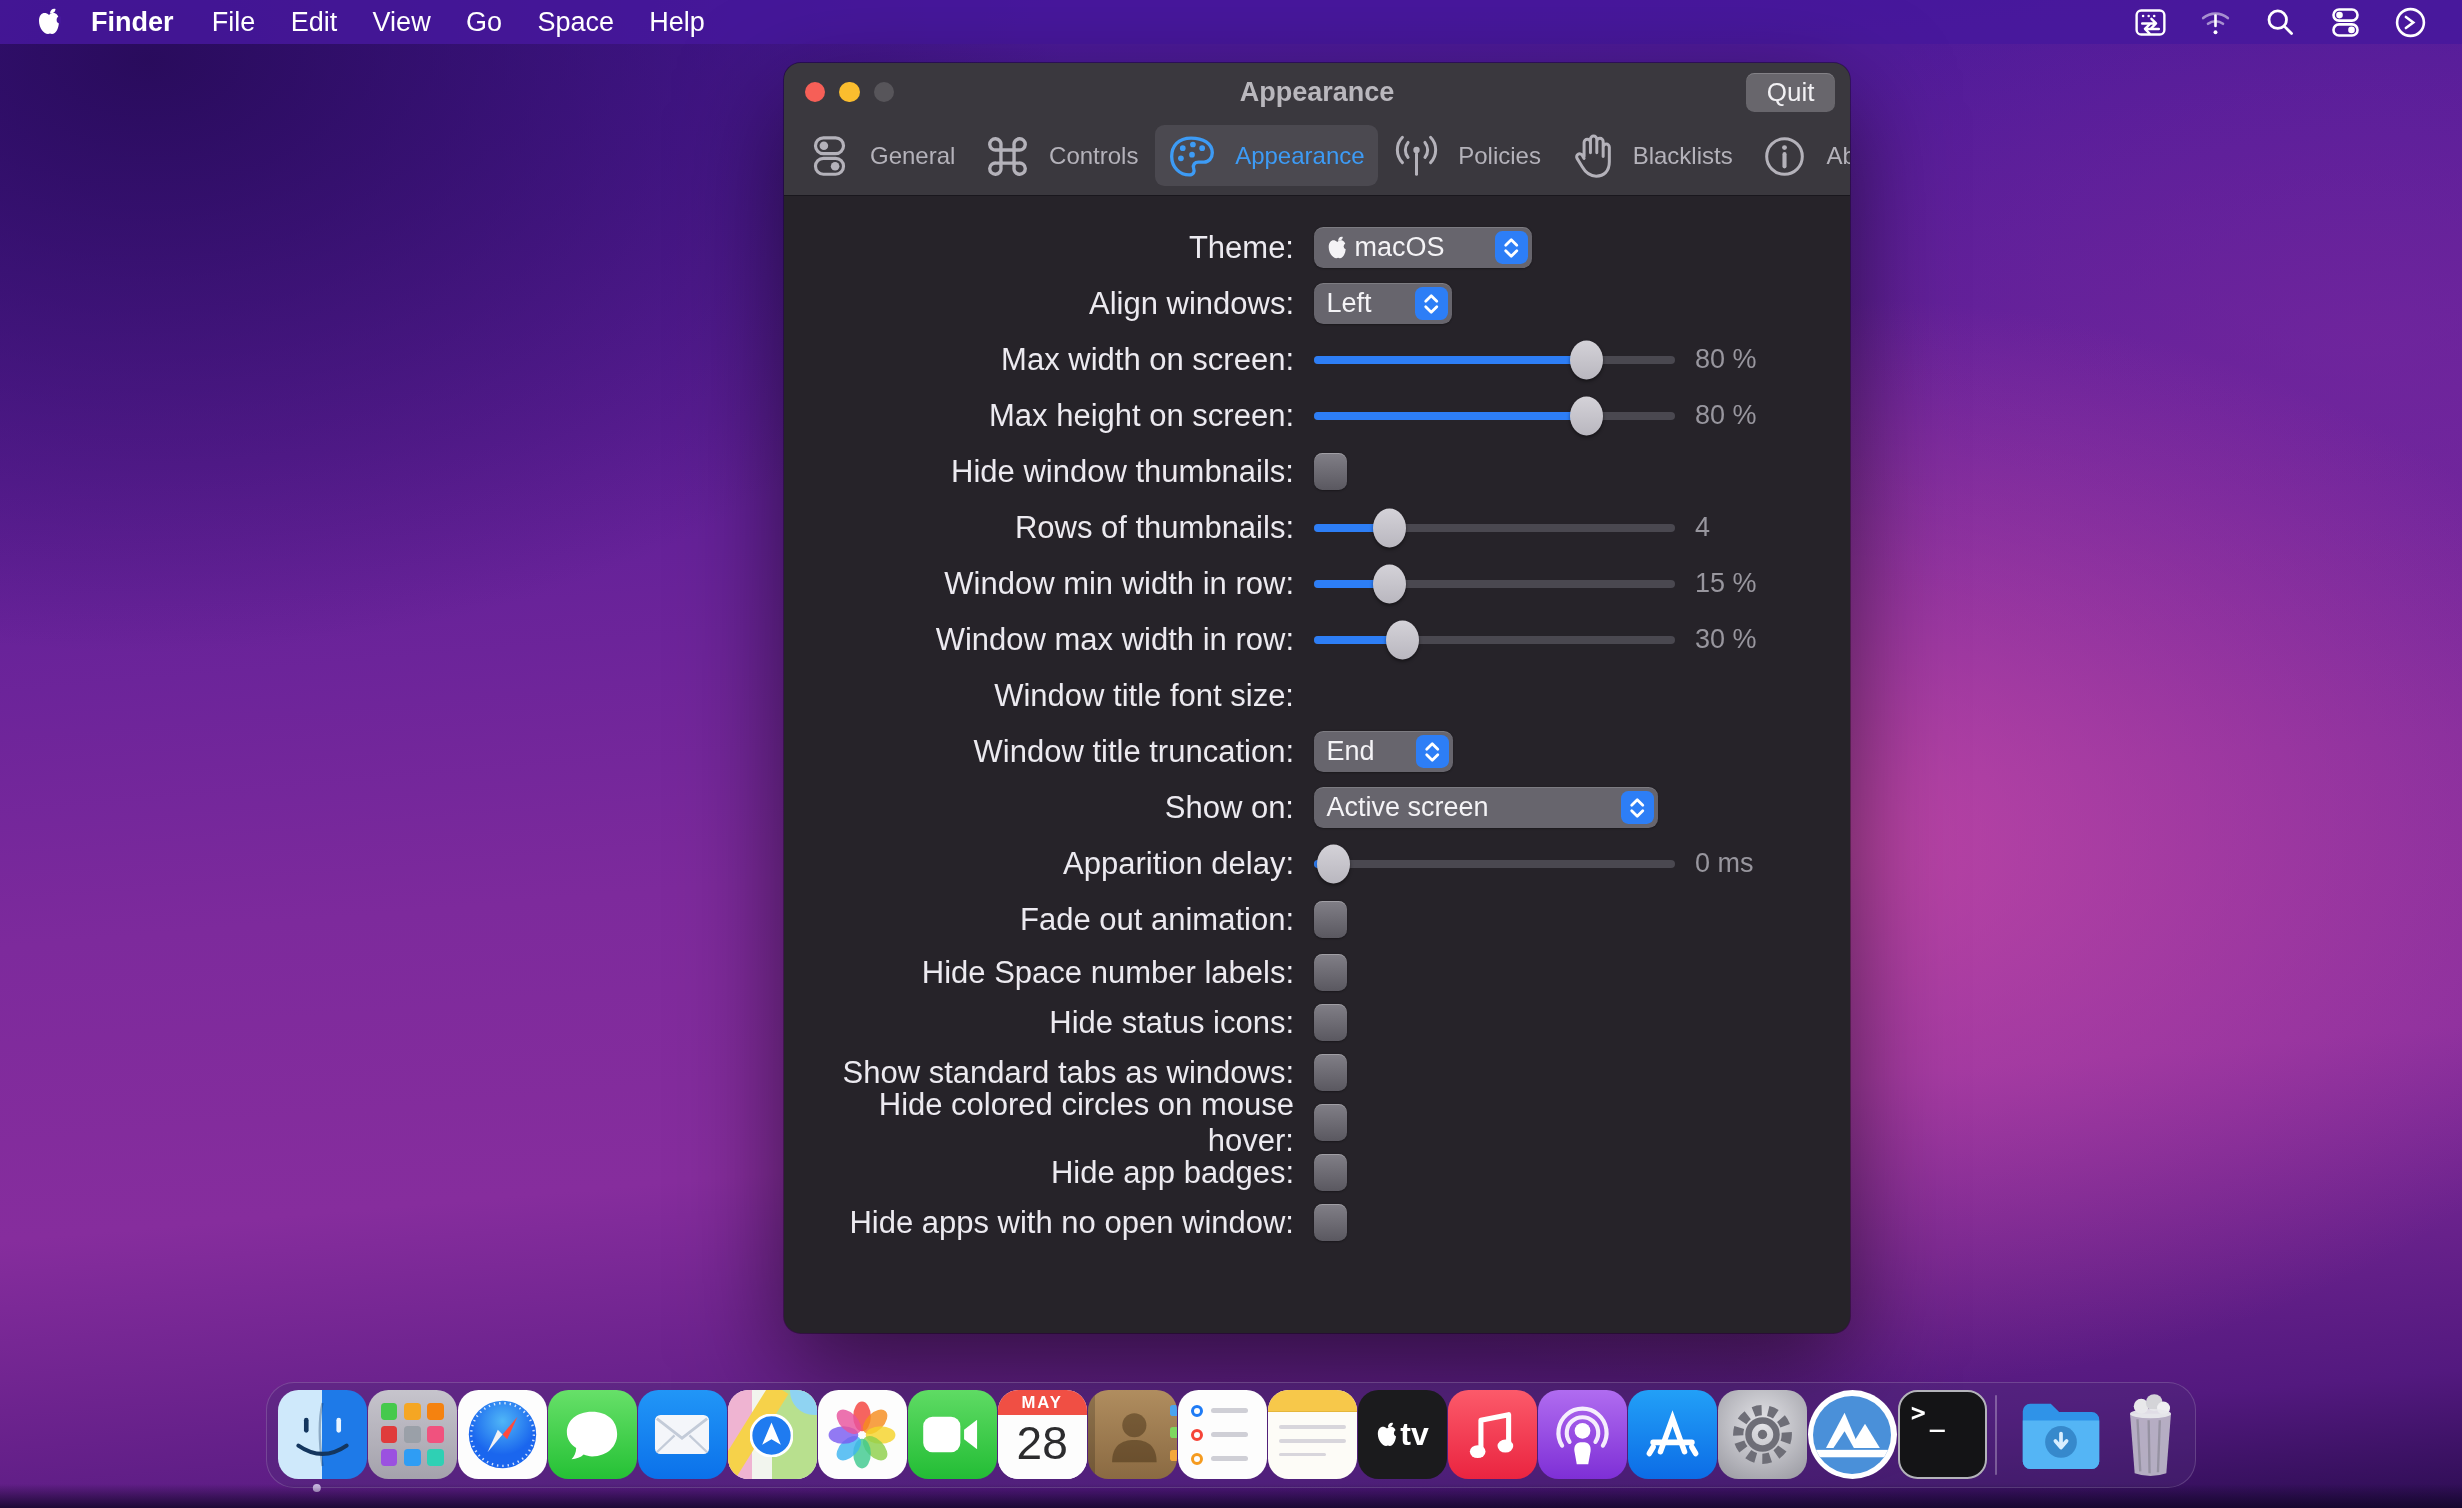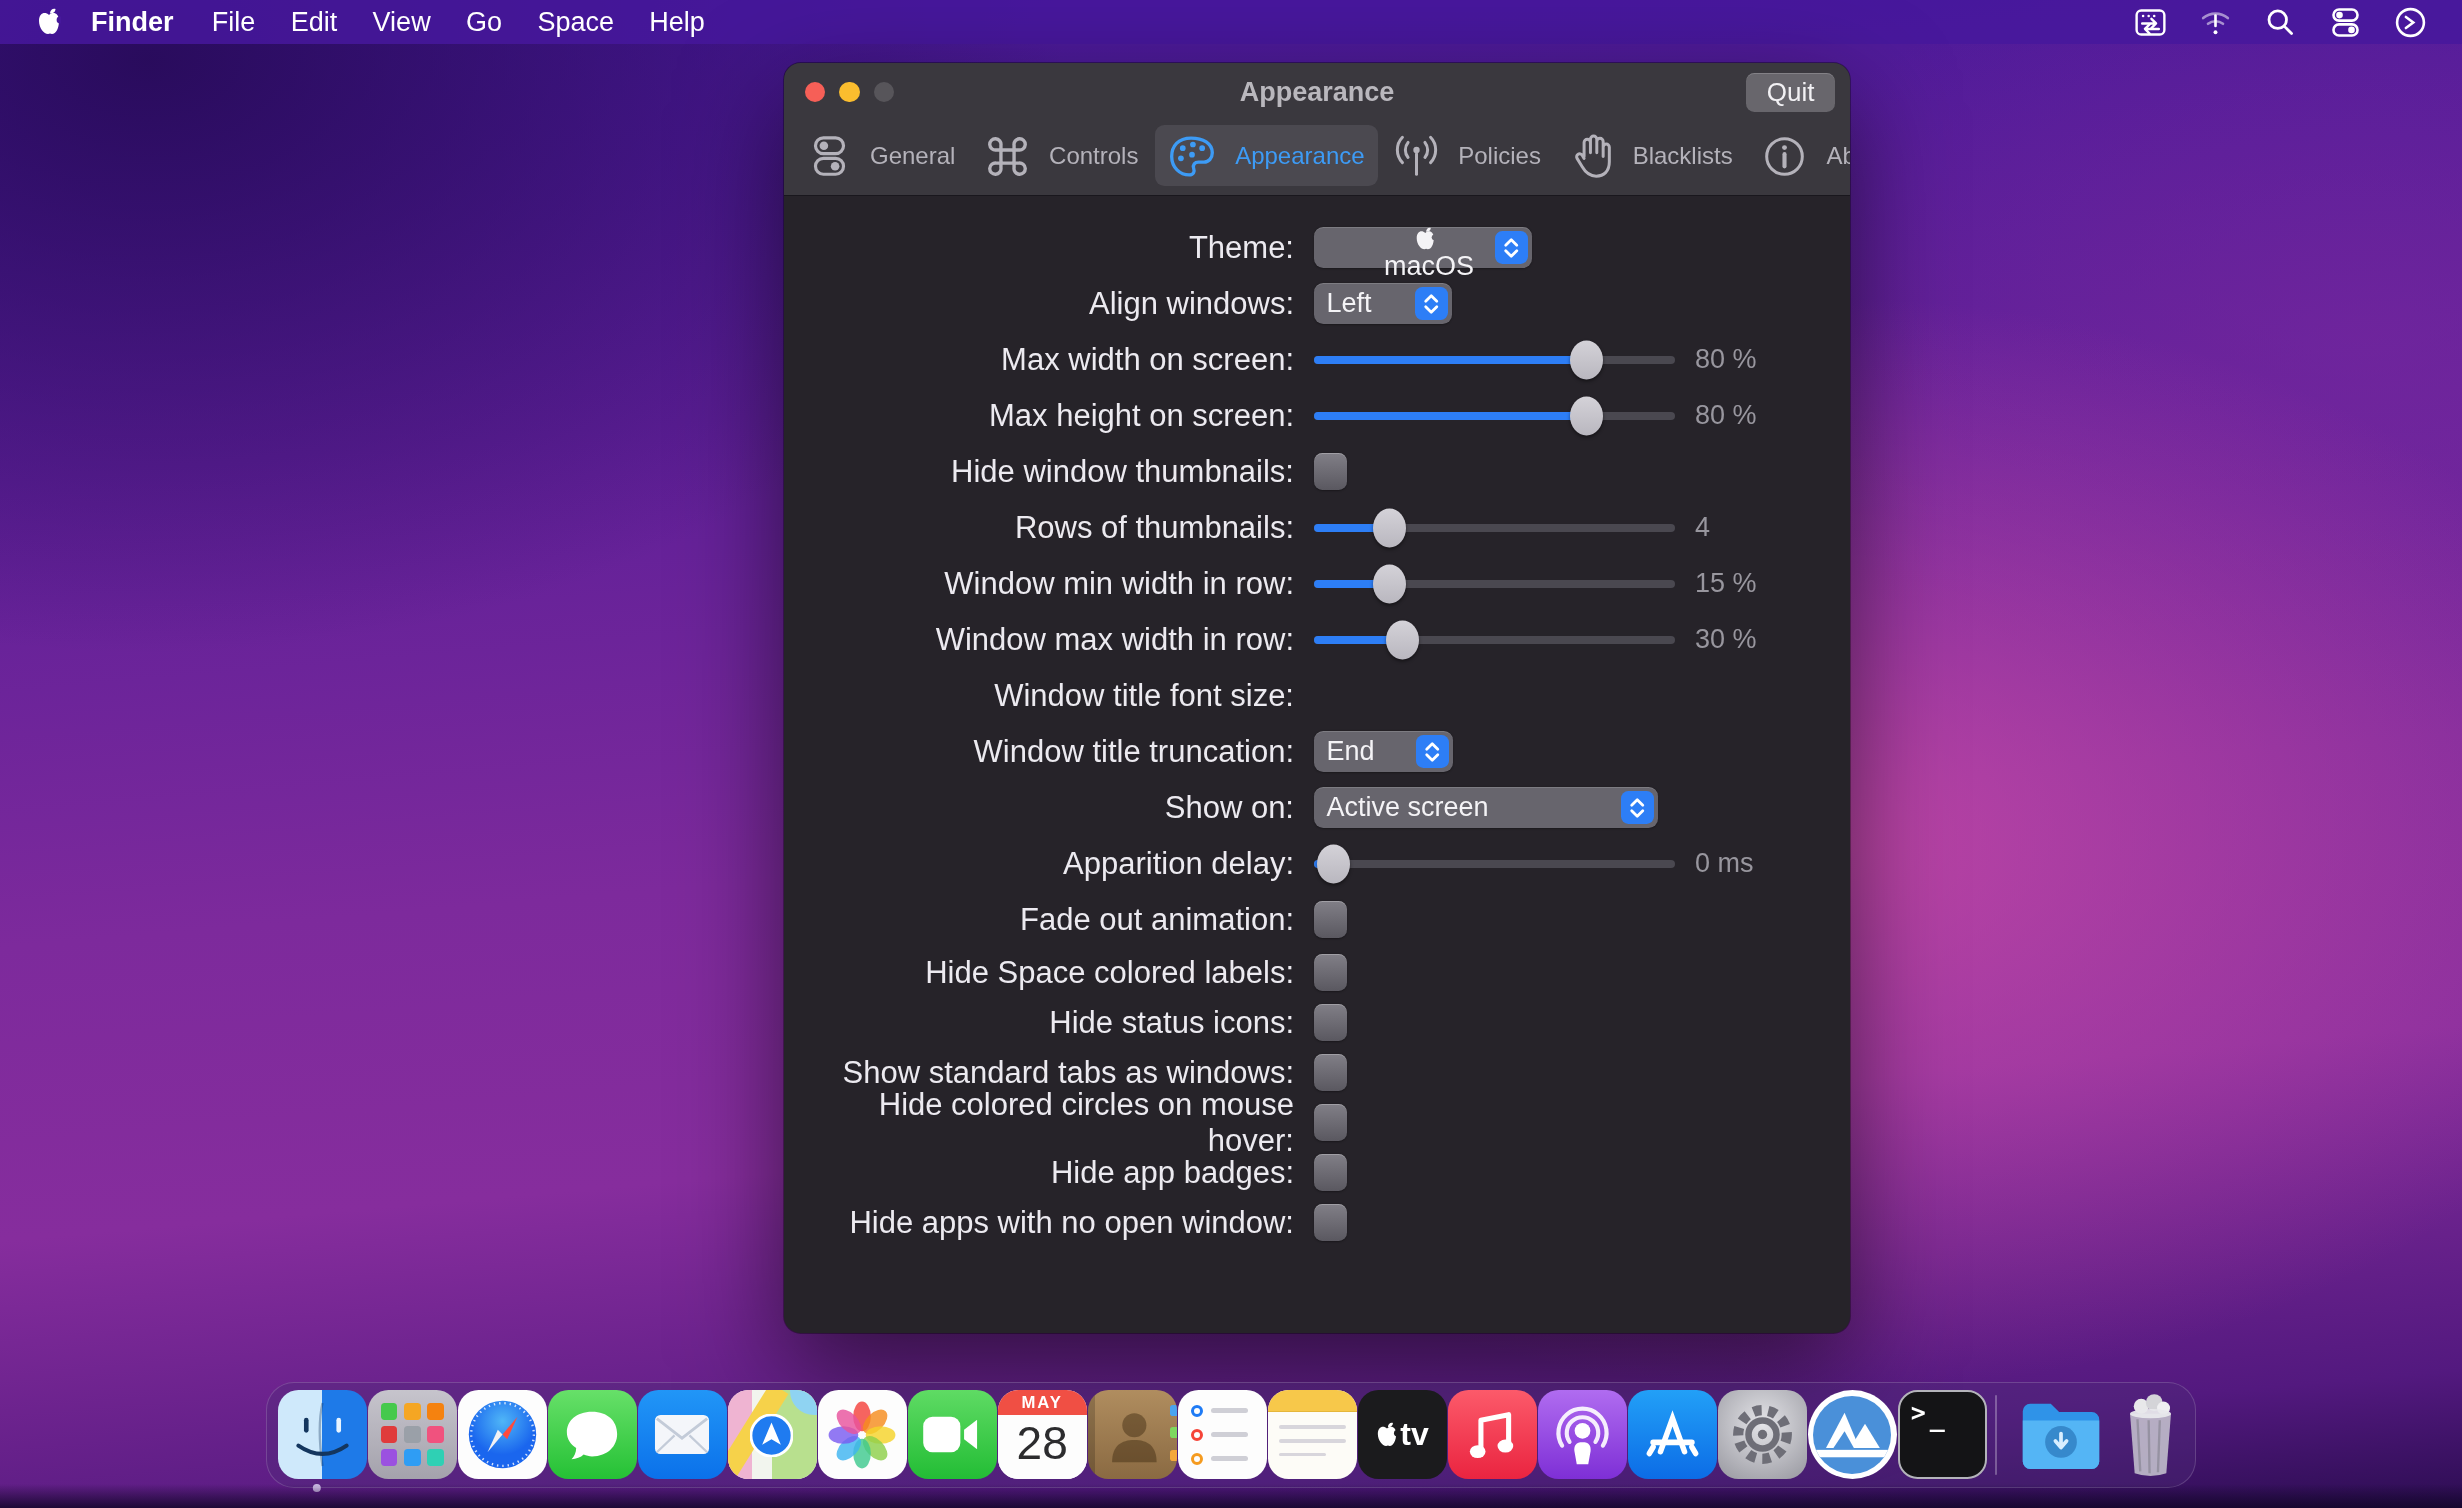--- a/index.html
+++ b/index.html
@@ -259,21 +259,21 @@
      <path d="M14 22 H7.5 V43.5 H14"></path>
             </svg>
           </div>
     <div class="tlabel">Acknowledgments</div>
         </div>
       </div>
     <div class="content" id="rows">
         <div class="row">
           <div class="rlabel">Theme:</div>
           <div class="ctrl">
-            <div class="popup" style="width: 218px; flex-direction: column;">
+            <div class="popup" style="width: 218px;">
               <span class="papple">
                 <svg width="20.5" height="24" viewBox="0 0 24 28">
   <path fill="#f4f3f6" d="M12 7 C8 3 2 5 2 13 C2 20 7 26 11 26 C12.5 25.2 13.5 25.2 15 26 C19 26 22 20 22 13 C22 5 16 3 12 7 Z"></path>
   <path fill="#f4f3f6" d="M13 5.5 C13 2 16 0 18.5 1 C18.5 4 15.5 6 13 5.5 Z"></path>
   <circle cx="23" cy="12" r="3.4" fill="#67656d"></circle>
                 </svg>
               </span>
               <span class="plabel">macOS</span>
               <span class="stepper">
                 <svg width="20.5" height="24" viewBox="0 0 22 26" fill="none" stroke="#fff" stroke-width="3" stroke-linecap="round" stroke-linejoin="round">
@@ -407,21 +407,21 @@
             <span class="sval">0 ms</span>
           </div>
         </div>
         <div class="row">
           <div class="rlabel">Fade out animation:</div>
           <div class="ctrl">
             <div class="checkbox"></div>
           </div>
         </div>
         <div class="row compact">
-          <div class="rlabel">Hide Space colored labels:</div>
+          <div class="rlabel">Hide Space number labels:</div>
           <div class="ctrl">
             <div class="checkbox"></div>
           </div>
         </div>
         <div class="row compact">
           <div class="rlabel">Hide status icons:</div>
           <div class="ctrl">
             <div class="checkbox"></div>
           </div>
         </div>

